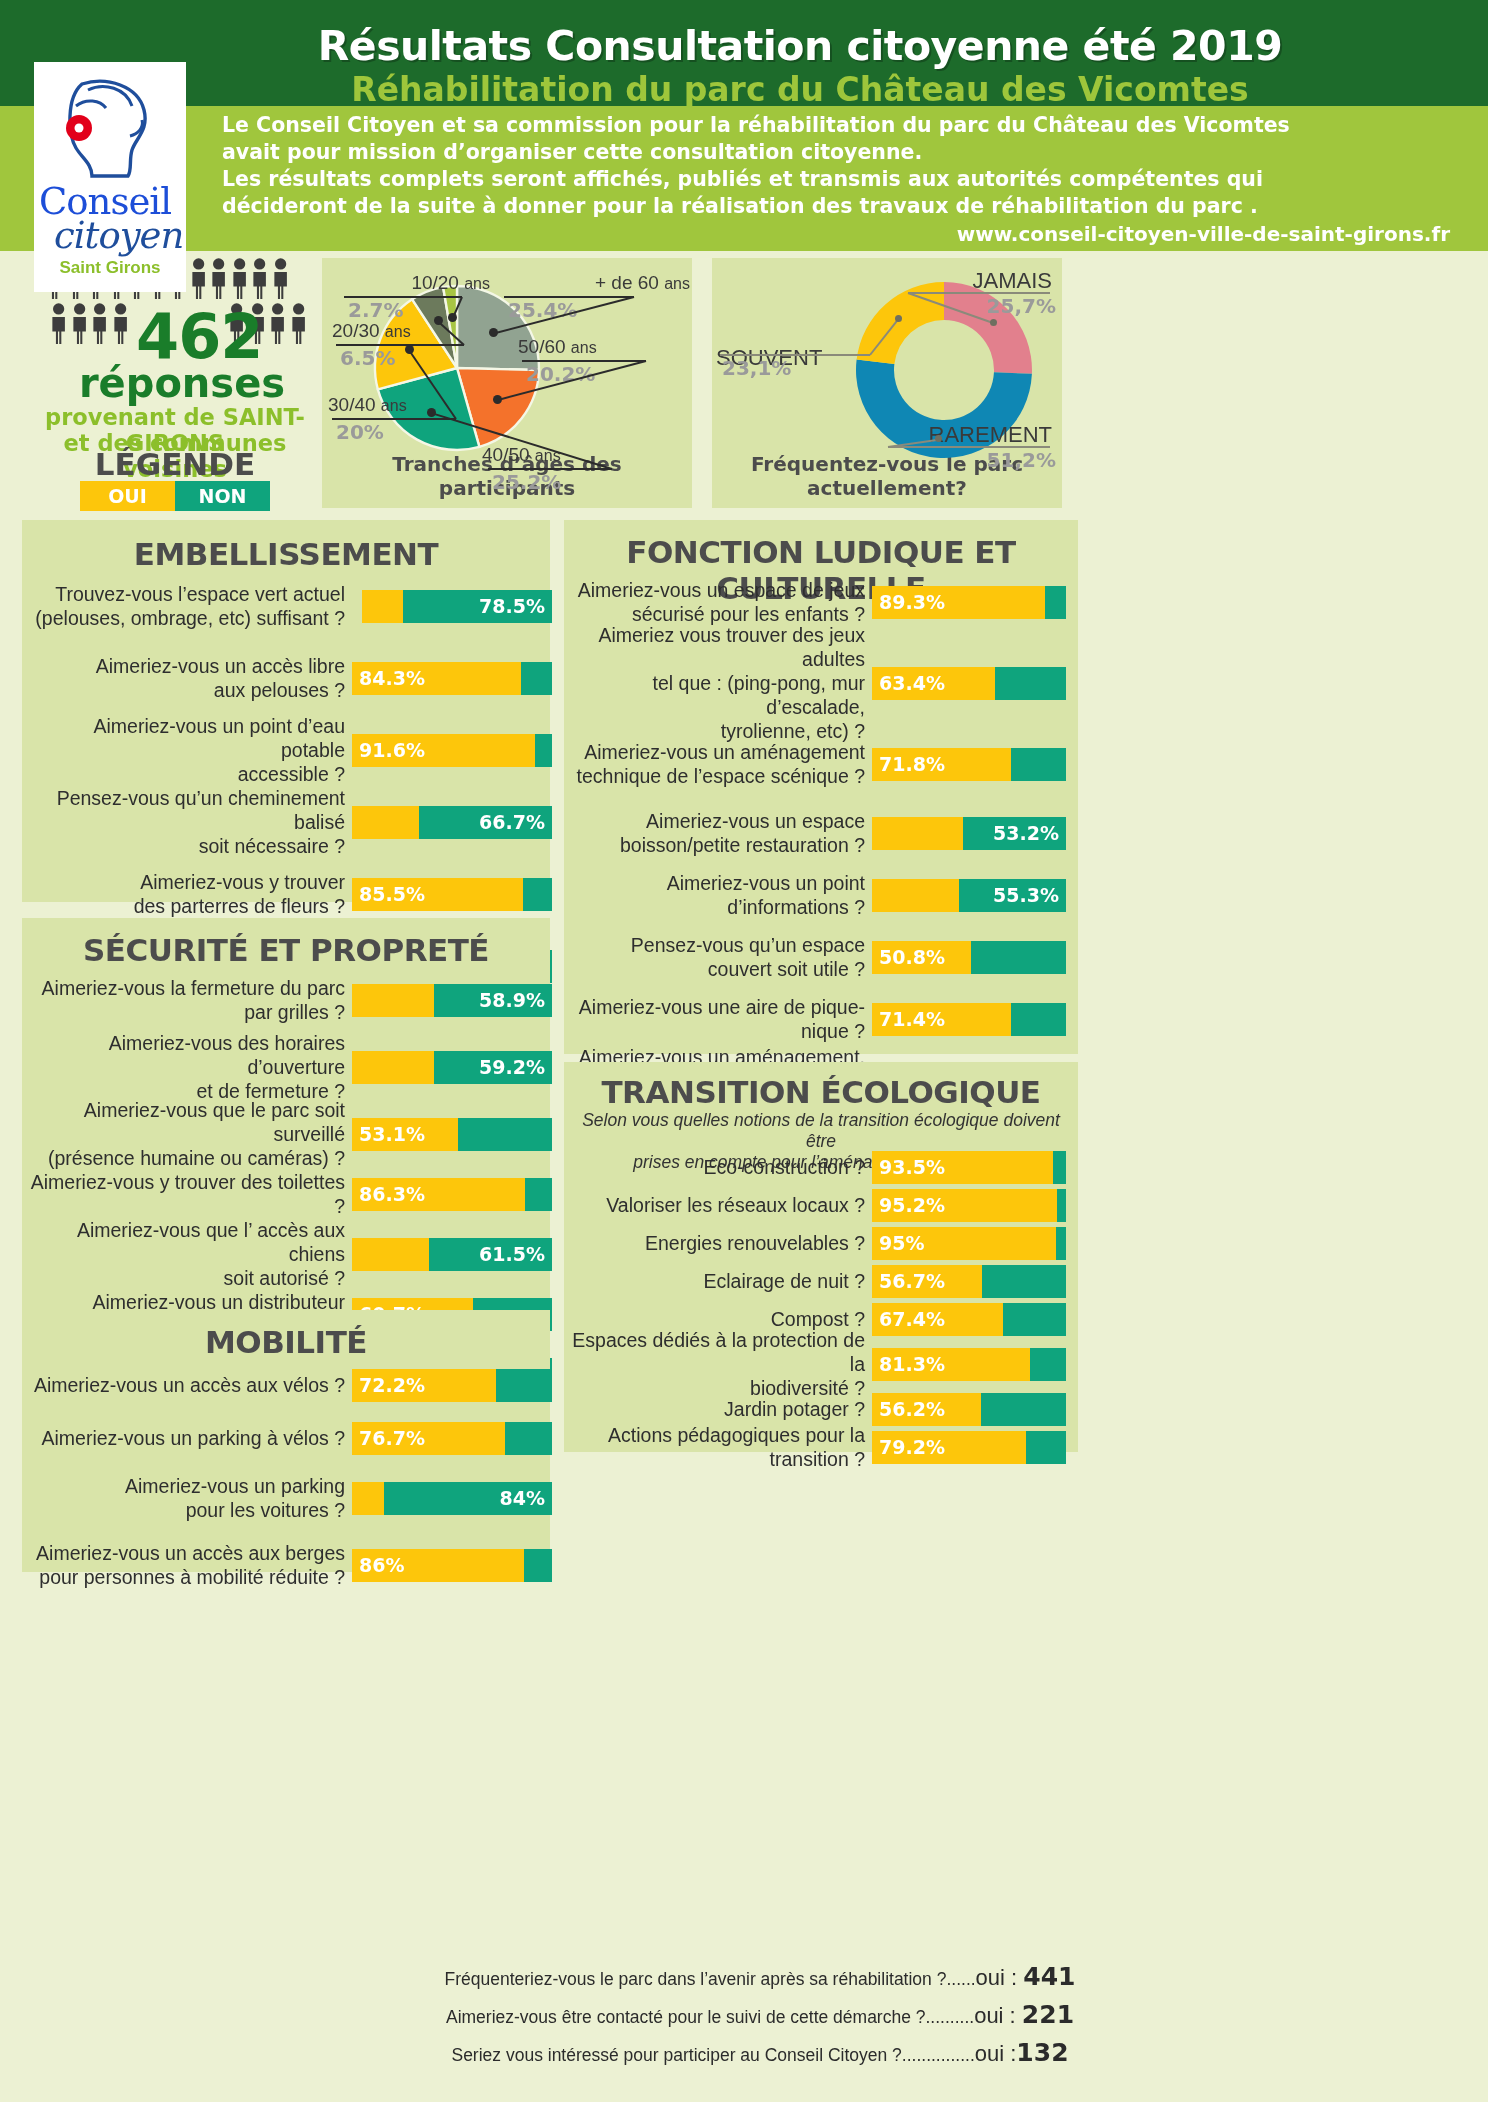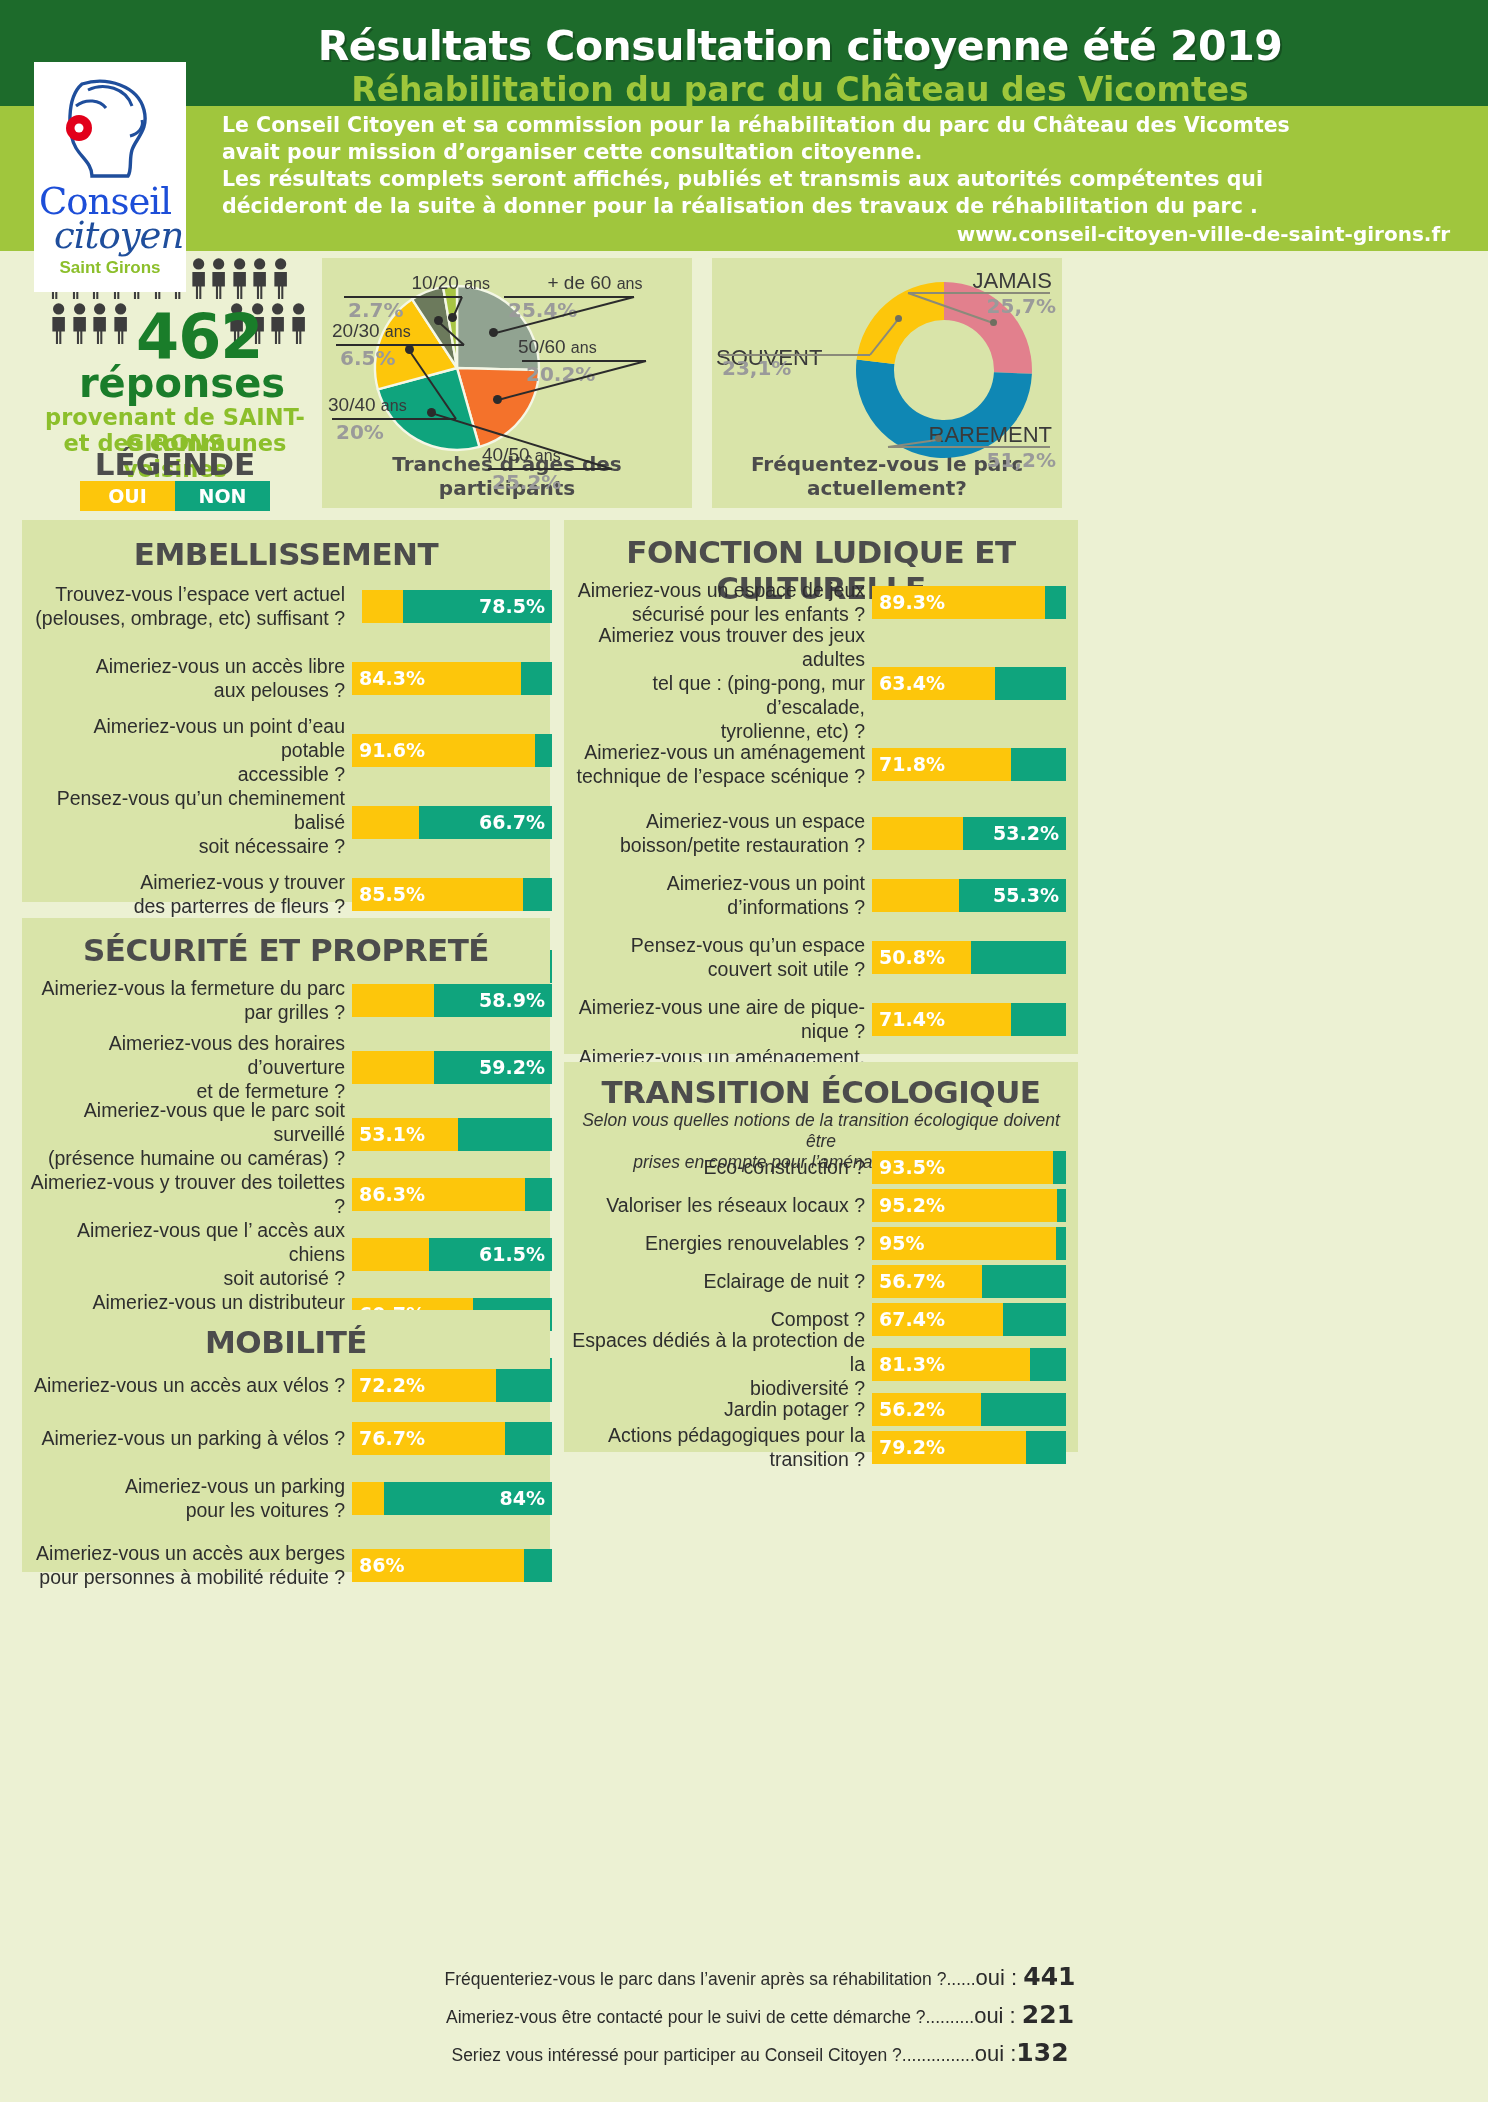--- a/index.html
+++ b/index.html
@@ -284,21 +284,21 @@
     <div class="lbl" style="left: 160px; top: 186px; width: 200px; text-align: left;"><span>40/50</span> <span class="sm">ans</span></div>
     <div class="ulin" style="left: 166px; top: 210px; width: 124px;"></div>
     <div class="pct" style="left: 170px; top: 212px;">25.2%</div>
     <div class="lead" style="left: 290px; top: 210px; width: 188.487px; transform: rotate(-162.793deg);"></div>
     <div class="dot" style="left: 105.45px; top: 149.74px;"></div>
     <div class="lbl" style="left: 196px; top: 78px; width: 180px; text-align: left;"><span>50/60</span> <span class="sm">ans</span></div>
     <div class="ulin" style="left: 200px; top: 102px; width: 124px;"></div>
     <div class="pct" style="left: 204px; top: 104px;">20.2%</div>
     <div class="lead" style="left: 324px; top: 102px; width: 153.894px; transform: rotate(165.258deg);"></div>
     <div class="dot" style="left: 170.671px; top: 136.66px;"></div>
-    <div class="lbl" style="left: 178px; top: 14px; width: 190px; text-align: center;"><span>+ de 60</span> <span class="sm">ans</span></div>
+    <div class="lbl" style="left: 178px; top: 14px; width: 190px; text-align: right;"><span>+ de 60</span> <span class="sm">ans</span></div>
     <div class="ulin" style="left: 182px; top: 38px; width: 130px;"></div>
     <div class="pct" style="left: 186px; top: 40px;">25.4%</div>
     <div class="lead" style="left: 312px; top: 38px; width: 145.264px; transform: rotate(165.445deg);"></div>
     <div class="dot" style="left: 166.898px; top: 70.0053px;"></div>
   </div>
 
 <div class="panel" id="donut-panel" style="left:712px; top:258px; width:350px; height:250px;">
   <div class="panel-caption">Fréquentez-vous le parc actuellement?</div>
 <svg width="350" height="230" style="position: absolute; left: 0px; top: 0px;">
       <path d="M232 24 A88 88 0 0 1 319.91489825167497 115.8691944119721 L281.9516467339062 114.19840591589325 A50 50 0 0 0 232 62 Z" fill="#e2808d"></path>

